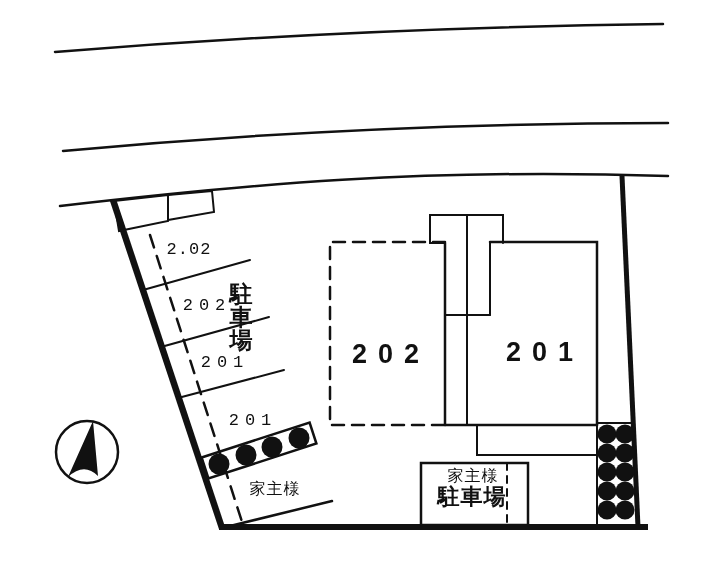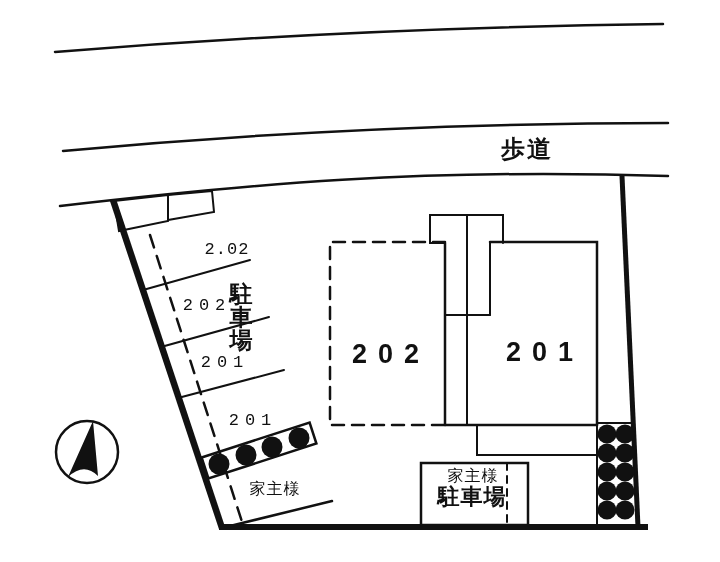--- a/index.html
+++ b/index.html
@@ -6,21 +6,21 @@
   #stage{
     position:relative;width:720px;height:562px;background:#ffffff;
     font-family:"Liberation Sans",sans-serif;color:#111;overflow:hidden;
   }
   #plan-svg{position:absolute;left:0;top:0;}
   .lbl{position:absolute;white-space:nowrap;color:#111;}
   .ctr{transform:translate(-50%,-50%);}
   .road{font-size:28px;font-weight:bold;letter-spacing:4px;}
   .walk{font-size:24px;font-weight:bold;letter-spacing:2px;}
   .stall{font-family:"Liberation Mono",monospace;font-size:17px;letter-spacing:6px;}
-  .stall-dot{letter-spacing:1px;margin-left:38px;}
+  .stall-dot{letter-spacing:1px;}
   .vtitle{
     position:absolute;width:26px;font-size:23px;line-height:23px;font-weight:bold;
     word-break:break-all;text-align:center;white-space:normal;
   }
   .bldg{font-size:27px;font-weight:bold;letter-spacing:11px;}
   .small-cjk{font-size:16px;letter-spacing:1px;}
   .boxline1{font-size:16px;letter-spacing:1px;}
   .boxline2{font-size:22px;font-weight:bold;letter-spacing:1px;}
 </style>
 </head>
@@ -86,21 +86,20 @@
         <circle cx="625" cy="510" r="9.5"></circle>
     </g>
 
     <g>
       <circle cx="87" cy="452" r="31" stroke-width="2.5"></circle>
       <path d="M93,421 L68,477 Q84,462 98,476 Z" fill="#111" stroke="none"></path>
     </g>
   </svg>
 
 
-  <div class="lbl ctr walk" style="left:527px;top:149px;">歩道</div>
 
   <div class="lbl ctr stall stall-dot" style="left:189px;top:249px;">2.02</div>
   <div class="lbl ctr stall" style="left:207px;top:305px;">202</div>
   <div class="lbl ctr stall" style="left:225px;top:362px;">201</div>
   <div class="lbl ctr stall" style="left:253px;top:420px;">201</div>
 
   <div class="vtitle" style="left:228px;top:283px;">駐車場</div>
 
   <div class="lbl ctr bldg" style="left:391px;top:354px;">202</div>
   <div class="lbl ctr bldg" style="left:545px;top:352px;">201</div>

